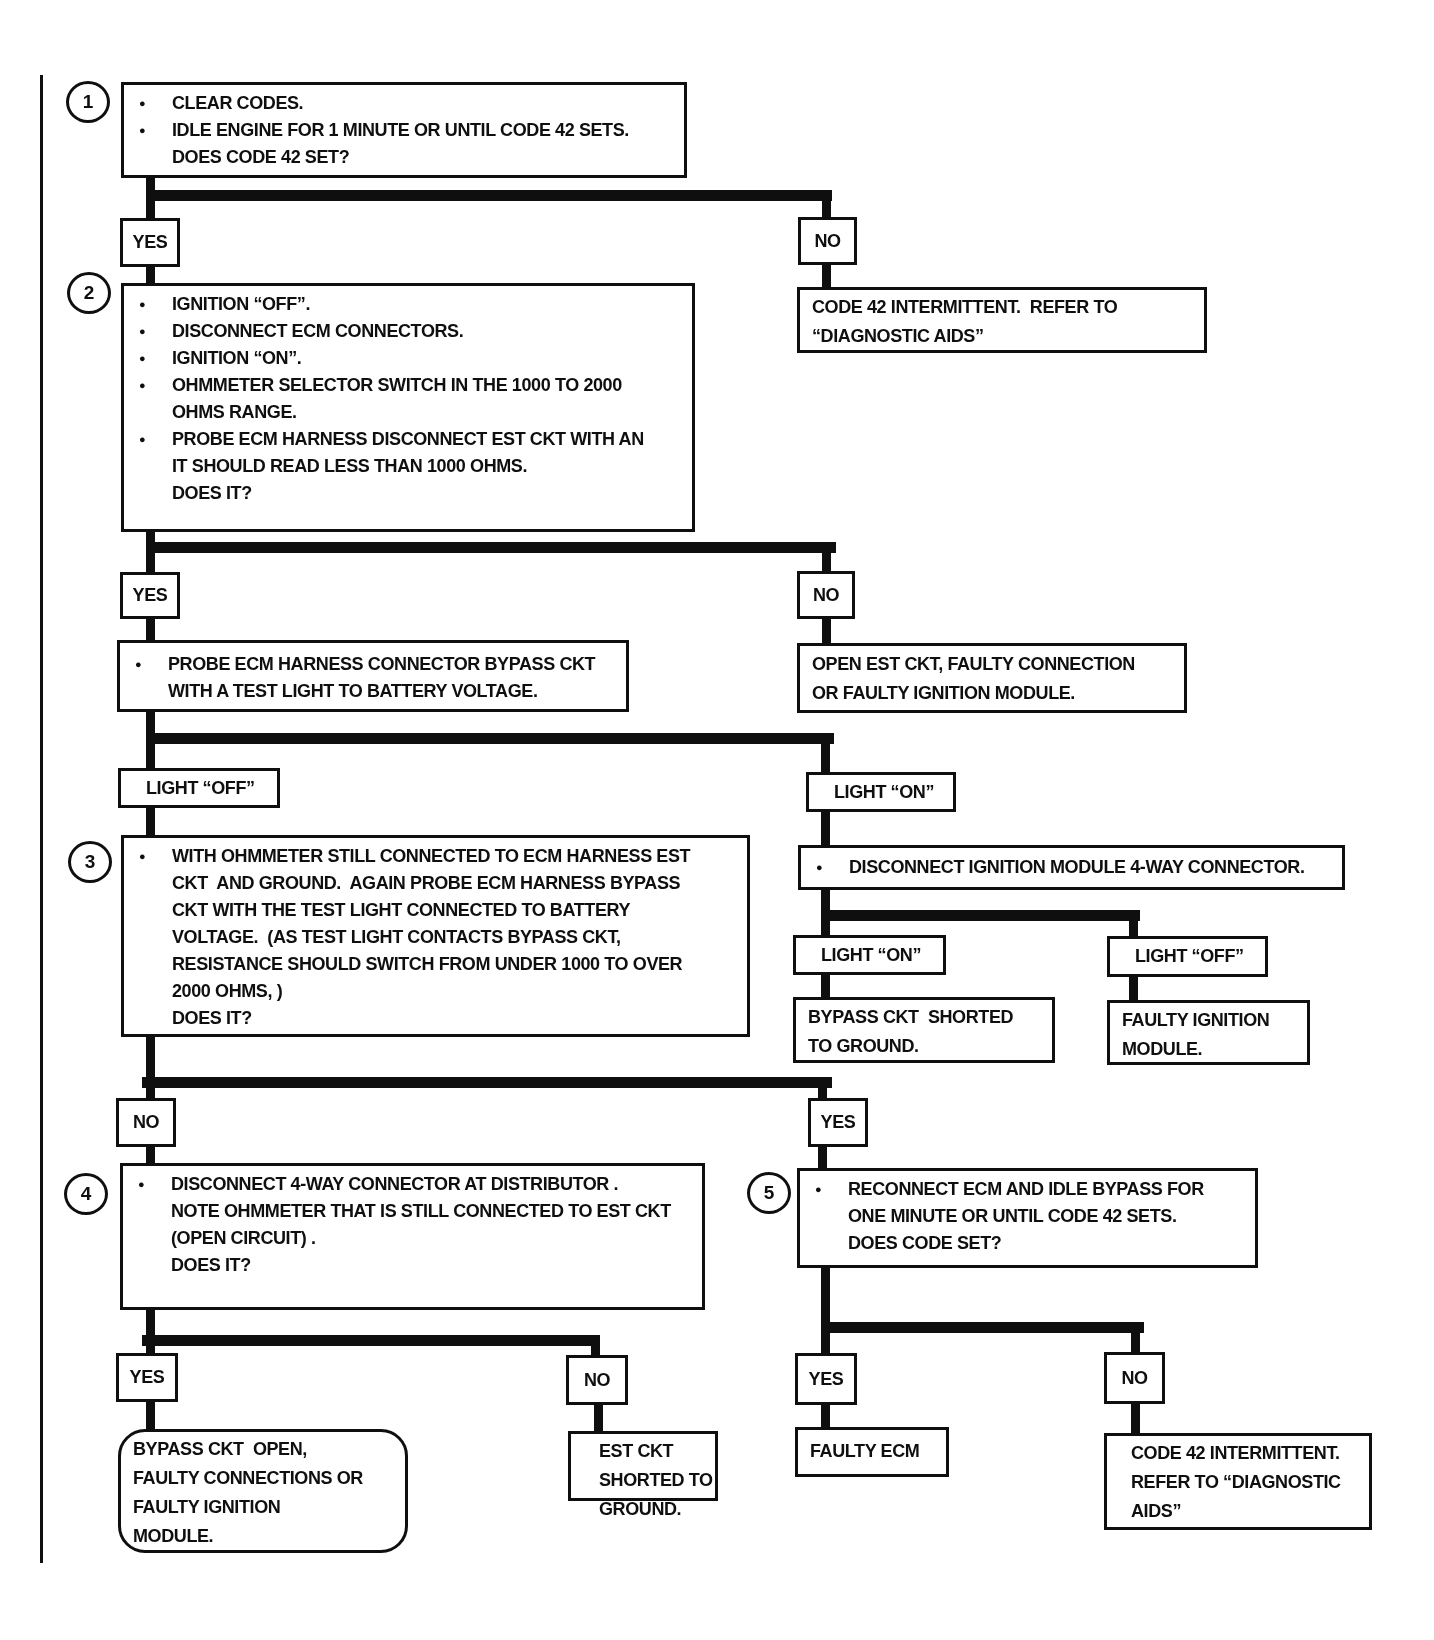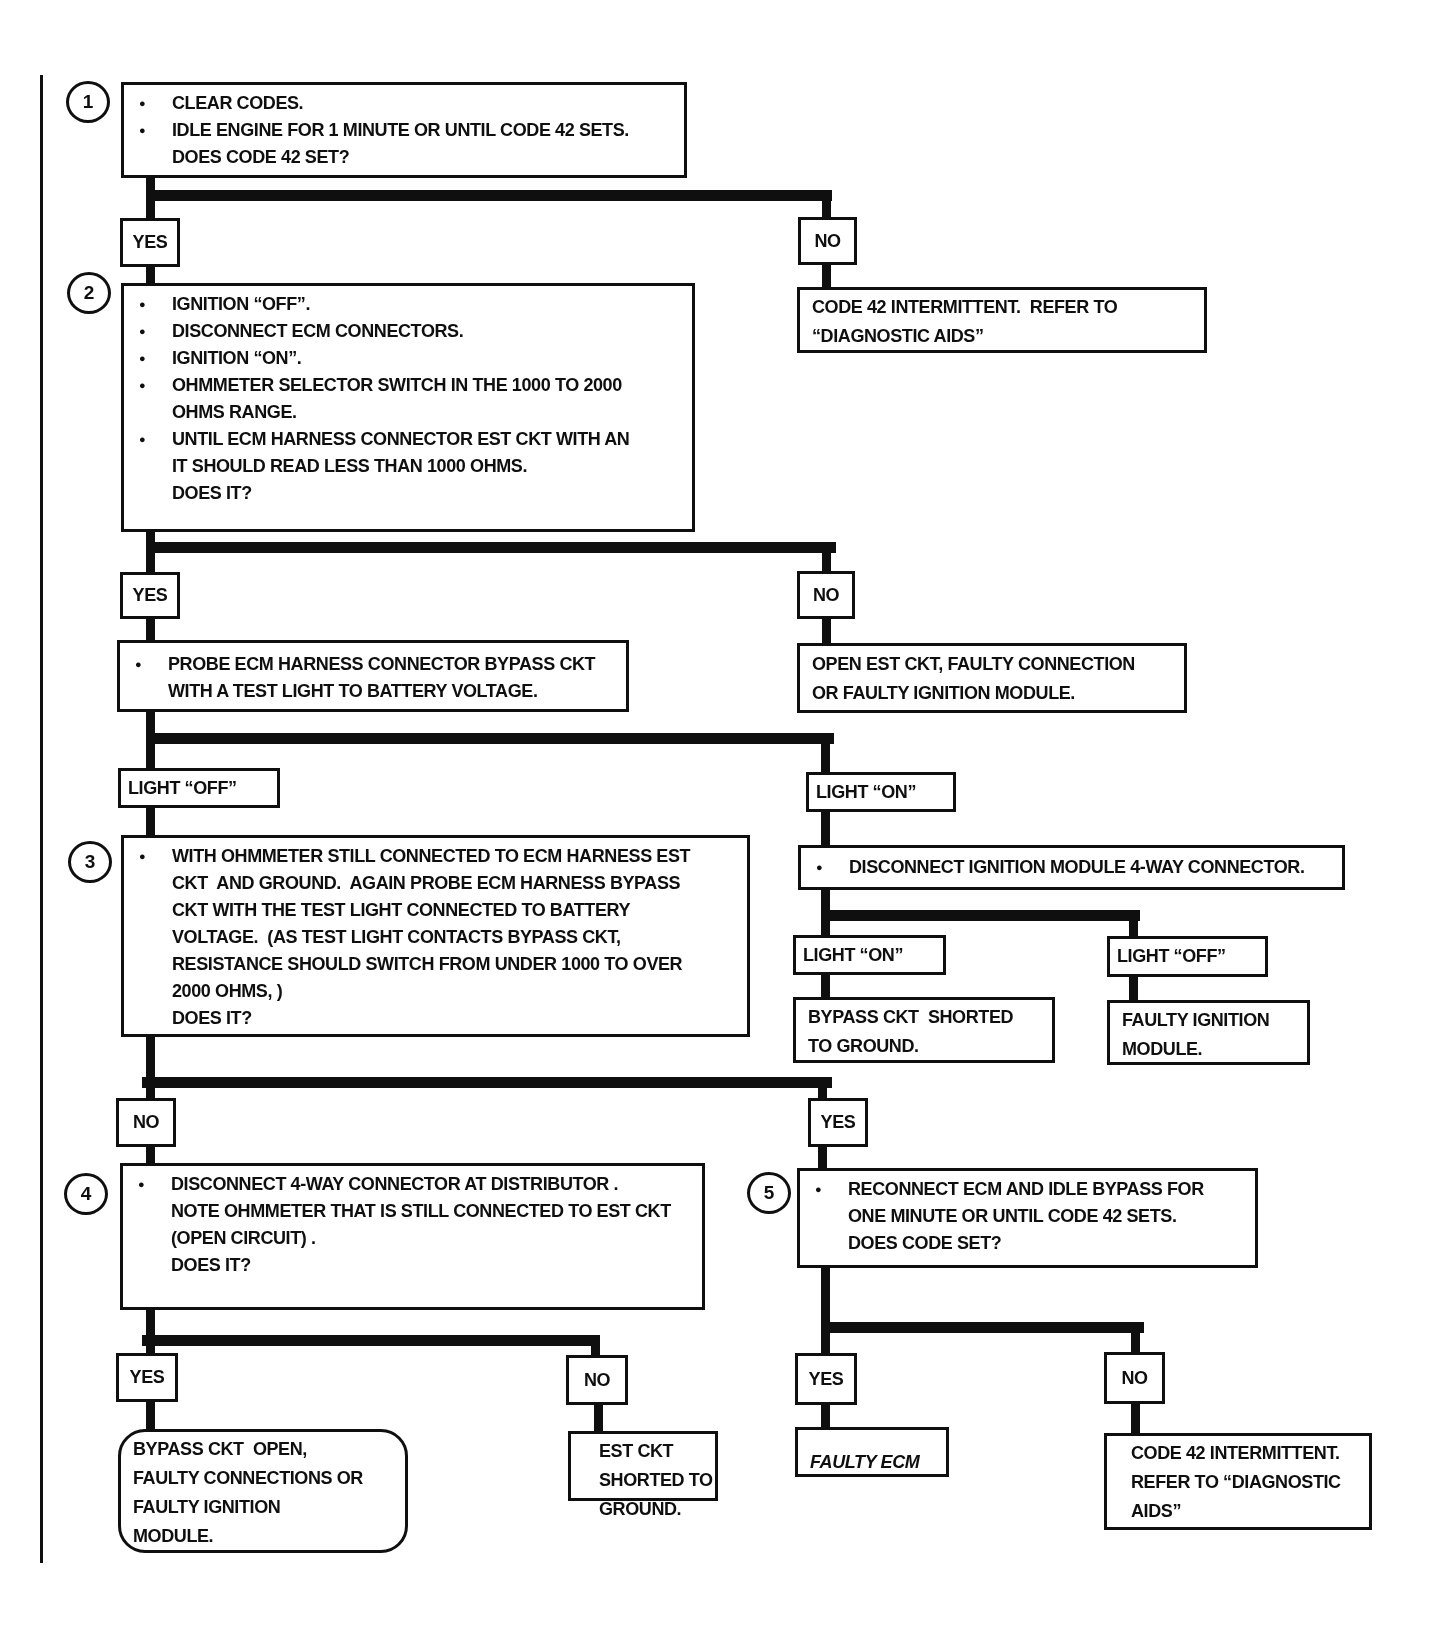--- a/index.html
+++ b/index.html
@@ -7,21 +7,21 @@
          font-family:"Liberation Sans",sans-serif;font-weight:700;color:#0f0f0f;}
   .box{position:absolute;box-sizing:border-box;border:3px solid #0f0f0f;background:#ffffff;}
   .step{padding:5px 4px 0 12px;font-size:18px;letter-spacing:-0.4px;}
   .ln{display:flex;line-height:27px;white-space:pre;}
   .bl{flex:0 0 36px;width:36px;font-size:11px;line-height:27px;padding-left:3px;box-sizing:border-box;}
   .plain{padding:3px 4px 0 12px;font-size:18px;letter-spacing:-0.4px;}
   .plain .ln{line-height:29px;}
   .single{display:flex;align-items:center;}
   .label{display:flex;align-items:center;justify-content:center;font-size:18px;
          letter-spacing:-0.4px;white-space:pre;padding:0;}
-  .label.left{justify-content:flex-start;padding-left:7px;}
+  .label.left{justify-content:flex-start;padding-left:25px;}
   .circle{position:absolute;box-sizing:border-box;width:44px;height:42px;border:3px solid #0f0f0f;
           border-radius:50%;background:#ffffff;display:flex;align-items:center;justify-content:center;
           font-size:19px;}
   .hbar,.vbar{position:absolute;background:#0f0f0f;}
 </style>
 </head>
 <body>
 
 <div class="stage">
 
@@ -86,21 +86,21 @@
       <div class="ln"><span class="bl">●</span><span>CLEAR CODES.</span></div>
       <div class="ln"><span class="bl">●</span><span>IDLE ENGINE FOR 1 MINUTE OR UNTIL CODE 42 SETS.</span></div>
       <div class="ln"><span class="bl"></span><span>DOES CODE 42 SET?</span></div>
     </div>
   <div class="box step" style="left:121px;top:283px;width:574px;height:249px;">
       <div class="ln"><span class="bl">●</span><span>IGNITION “OFF”.</span></div>
       <div class="ln"><span class="bl">●</span><span>DISCONNECT ECM CONNECTORS.</span></div>
       <div class="ln"><span class="bl">●</span><span>IGNITION “ON”.</span></div>
       <div class="ln"><span class="bl">●</span><span>OHMMETER SELECTOR SWITCH IN THE 1000 TO 2000</span></div>
       <div class="ln"><span class="bl"></span><span>OHMS RANGE.</span></div>
-      <div class="ln"><span class="bl">●</span><span>UNTIL ECM HARNESS CONNECTOR EST CKT WITH AN</span></div>
+      <div class="ln"><span class="bl">●</span><span>PROBE ECM HARNESS DISCONNECT EST CKT WITH AN</span></div>
       <div class="ln"><span class="bl"></span><span>IT SHOULD READ LESS THAN 1000 OHMS.</span></div>
       <div class="ln"><span class="bl"></span><span>DOES IT?</span></div>
     </div>
   <div class="box step" style="left:121px;top:835px;width:629px;height:202px;">
       <div class="ln"><span class="bl">●</span><span>WITH OHMMETER STILL CONNECTED TO ECM HARNESS EST</span></div>
       <div class="ln"><span class="bl"></span><span>CKT  AND GROUND.  AGAIN PROBE ECM HARNESS BYPASS</span></div>
       <div class="ln"><span class="bl"></span><span>CKT WITH THE TEST LIGHT CONNECTED TO BATTERY</span></div>
       <div class="ln"><span class="bl"></span><span>VOLTAGE.  (AS TEST LIGHT CONTACTS BYPASS CKT,</span></div>
       <div class="ln"><span class="bl"></span><span>RESISTANCE SHOULD SWITCH FROM UNDER 1000 TO OVER</span></div>
       <div class="ln"><span class="bl"></span><span>2000 OHMS, )</span></div>
@@ -162,21 +162,21 @@
       <div class="ln"><span>BYPASS CKT  OPEN,</span></div>
       <div class="ln"><span>FAULTY CONNECTIONS OR</span></div>
       <div class="ln"><span>FAULTY IGNITION</span></div>
       <div class="ln"><span>MODULE.</span></div>
     </div>
   <div class="box plain" style="left:568px;top:1431px;width:150px;height:70px;padding-left:28px;">
       <div class="ln"><span>EST CKT</span></div>
       <div class="ln"><span>SHORTED TO</span></div>
       <div class="ln"><span>GROUND.</span></div>
     </div>
-  <div class="box plain" style="left:795px;top:1427px;width:154px;height:50px;padding-top:18px;font-style:italic;">
+  <div class="box plain" style="left:795px;top:1427px;width:154px;height:50px;padding-top:7px;">
       <div class="ln"><span>FAULTY ECM</span></div>
     </div>
   <div class="box plain" style="left:1104px;top:1433px;width:268px;height:97px;padding-left:24px;">
       <div class="ln"><span>CODE 42 INTERMITTENT.</span></div>
       <div class="ln"><span>REFER TO “DIAGNOSTIC</span></div>
       <div class="ln"><span>AIDS”</span></div>
     </div>
 
 </div>
 

